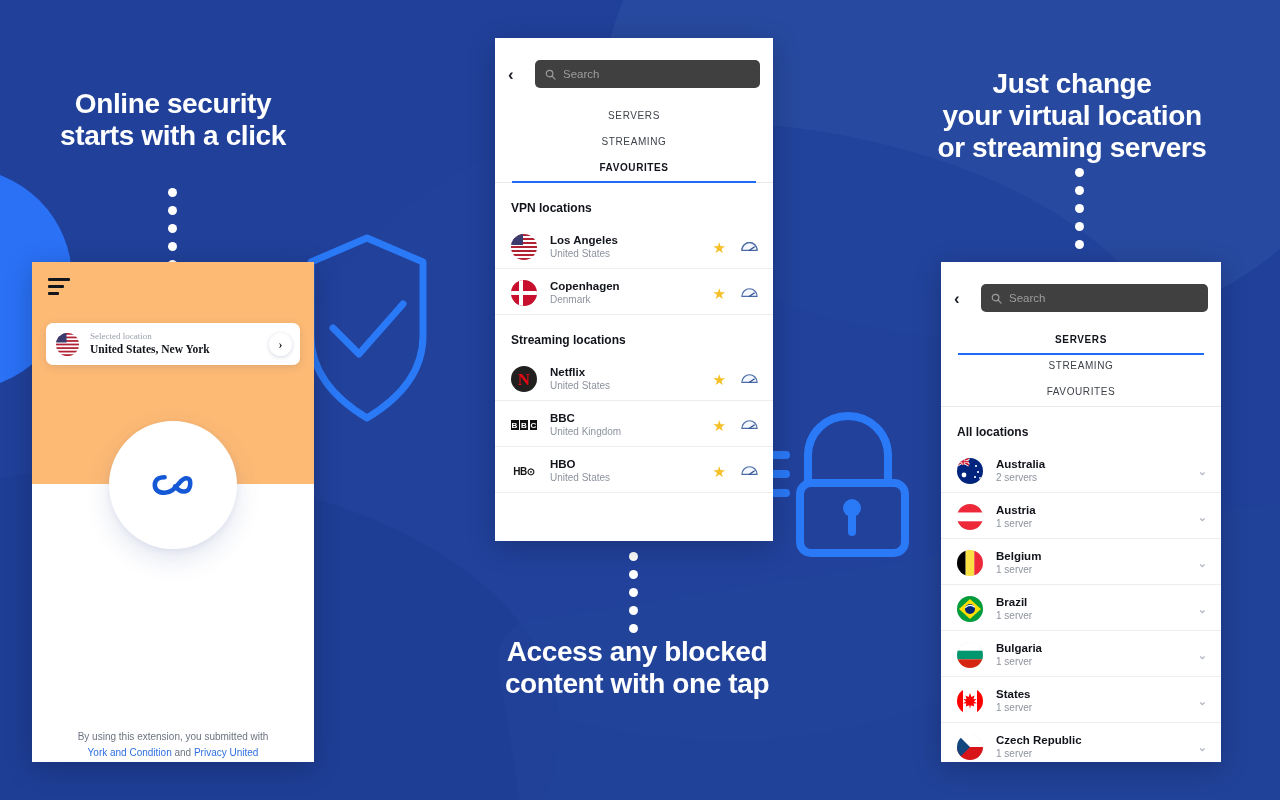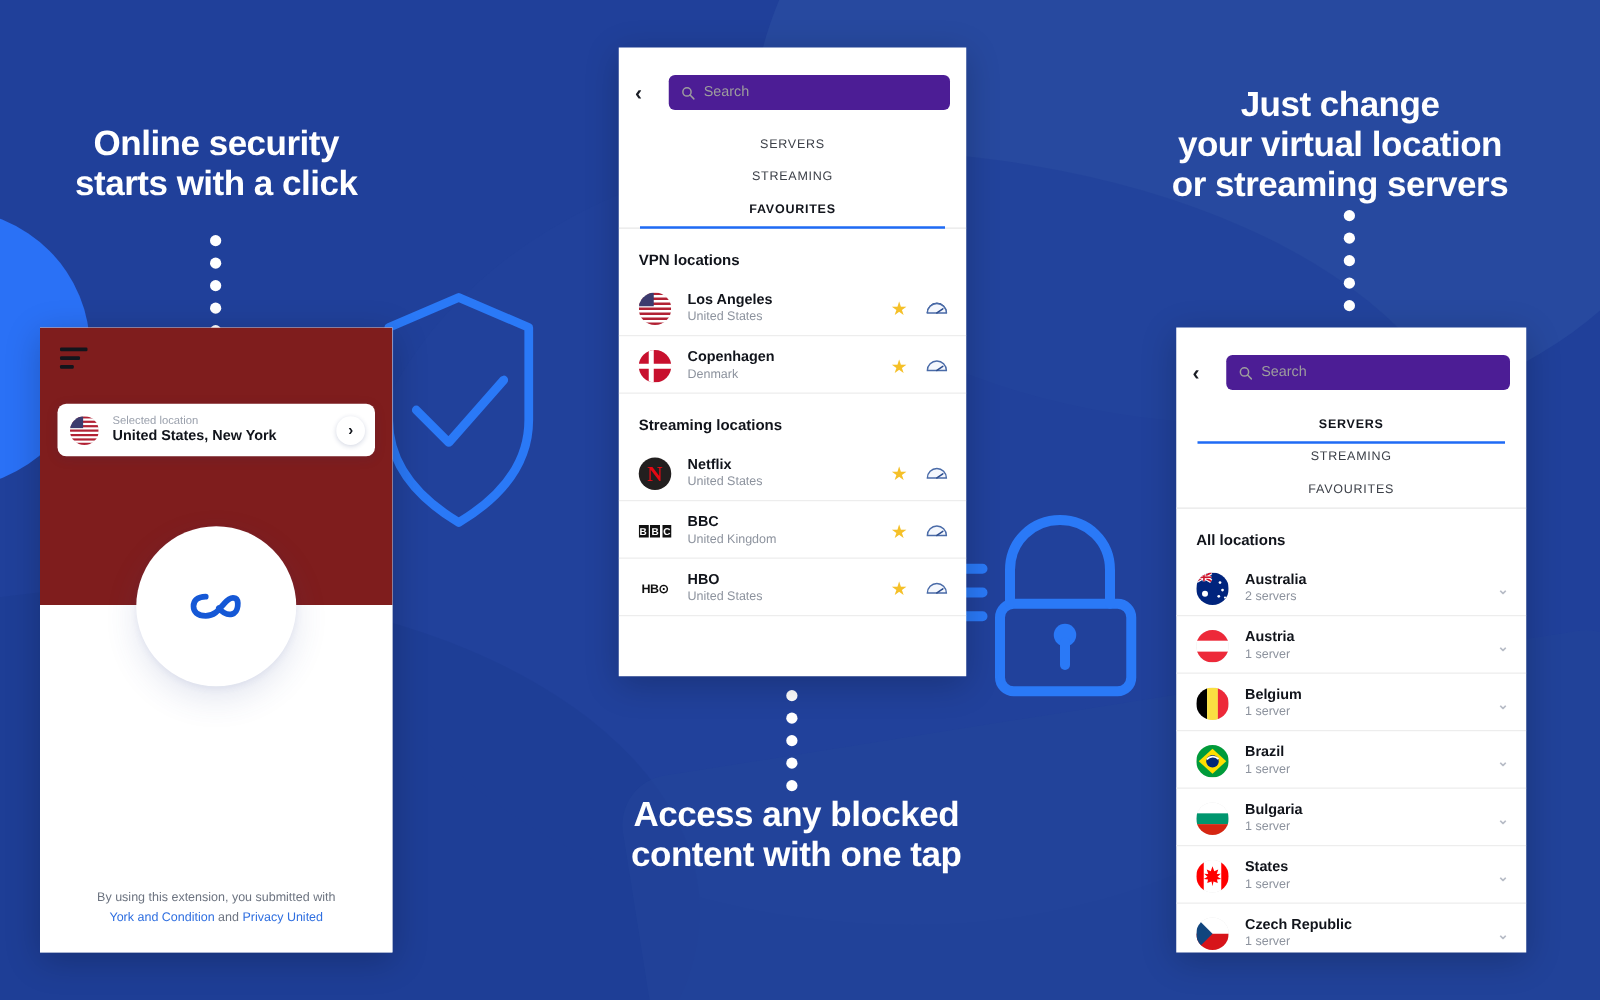--- a/index.html
+++ b/index.html
@@ -56,21 +56,21 @@
   
   .headline {
     position: absolute;
     color: #ffffff;
     font-weight: bold;
     text-align: center;
     line-height: 1.14;
     letter-spacing: -0.4px;
     white-space: pre-line;
   }
-  #headline-left  { left: 18px;  top: 99px; width: 310px; font-size: 28px; }
+  #headline-left  { left: 18px;  top: 88px; width: 310px; font-size: 28px; }
   #headline-right { left: 872px; top: 68px;  width: 400px; font-size: 28px; }
   #headline-bottom{ left: 452px; top: 636px; width: 370px; font-size: 28px; }
 
   
   .dots { position: absolute; display: flex; flex-direction: column; align-items: center; gap: 9px; }
   .dots span { display: block; width: 9px; height: 9px; border-radius: 50%; background: #ffffff; }
   #dots-left   { left: 168px; top: 188px; }
   #dots-right  { left: 1075px; top: 168px; }
   #dots-bottom { left: 629px; top: 552px; }
 
@@ -83,21 +83,21 @@
     position: absolute;
     background: #ffffff;
     overflow: hidden;
     box-shadow: 0 6px 26px rgba(0,0,0,.22);
   }
   #phone-left   { left: 32px;  top: 262px; width: 282px; height: 500px; }
   #phone-center { left: 495px; top: 38px;  width: 278px; height: 503px; }
   #phone-right  { left: 941px; top: 262px; width: 280px; height: 500px; }
 
   
-  .lp-top { background: #7f1d1d; height: 222px; position: relative; }
+  .lp-top { background: #fdba74; height: 222px; position: relative; font-family: Liberation Serif, serif; }
   .lp-bottom { background: #ffffff; height: 278px; position: relative; }
 
   .menu-icon { position: absolute; left: 16px; top: 16px; width: 26px; }
   .menu-icon i { display: block; background: #12151c; height: 3px; border-radius: 1px; margin-bottom: 4px; }
   .menu-icon i:nth-child(1) { width: 22px; }
   .menu-icon i:nth-child(2) { width: 16px; }
   .menu-icon i:nth-child(3) { width: 11px; }
 
   .loc-card {
     position: absolute; left: 14px; top: 61px; right: 14px;
@@ -124,33 +124,33 @@
     position: absolute; left: 50%; top: 159px;
     transform: translateX(-50%);
     width: 128px; height: 128px; border-radius: 50%;
     background: #ffffff;
     box-shadow: 0 10px 26px rgba(60,80,150,.14), 0 2px 6px rgba(60,80,150,.08);
     display: flex; align-items: center; justify-content: center;
     z-index: 4;
   }
   .infinity-logo { width: 42px; height: 26px; }
   .legal {
-    position: absolute; left: 0; right: 0; bottom: 20px; text-align: center;
+    position: absolute; left: 0; right: 0; bottom: 2px; text-align: center;
     font-size: 10px; color: #6d7480; line-height: 1.55;
   }
   .legal a { color: #2f6fe0; text-decoration: none; }
 
   
   .ph-header { display: flex; align-items: center; padding: 22px 13px 0 13px; }
   .back-arrow {
     width: 20px; flex: 0 0 20px; font-size: 17px; color: #1a1d25;
     font-weight: bold; line-height: 1; text-align: left;
   }
   .search-box {
-    flex: 1; height: 28px; background: #4c1d95; border-radius: 5px;
+    flex: 1; height: 28px; background: #404040; border-radius: 5px;
     display: flex; align-items: center; padding: 0 10px; margin-left: 7px;
   }
   .search-ph { font-size: 11.5px; color: #9d9d9d; margin-left: 7px; }
 
   .tabs { display: flex; margin-top: 16px; border-bottom: 1px solid #e8e8e8; flex-direction: column; }
   .tab {
     flex: 1; text-align: center; font-size: 10px; letter-spacing: .6px;
     color: #3d4149; padding: 6px 0 9px 0; position: relative; font-weight: 500;
   }
   .tab.active { color: #11141b; font-weight: bold; }

